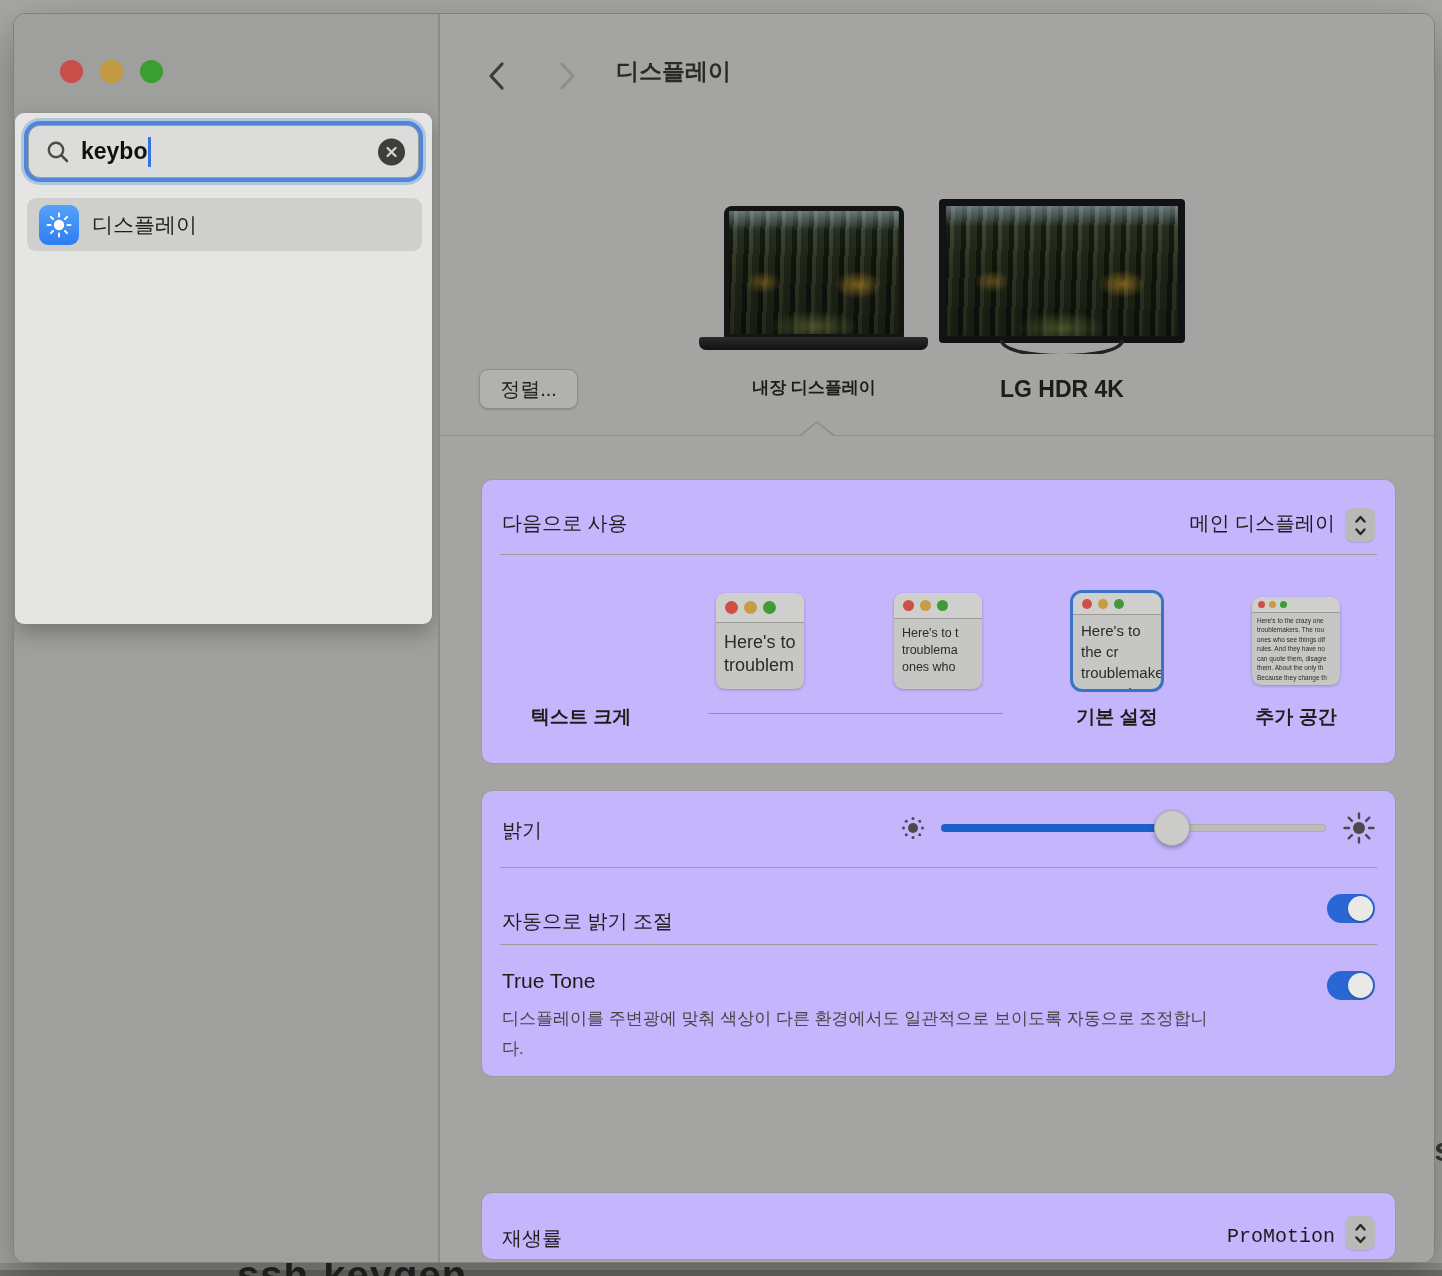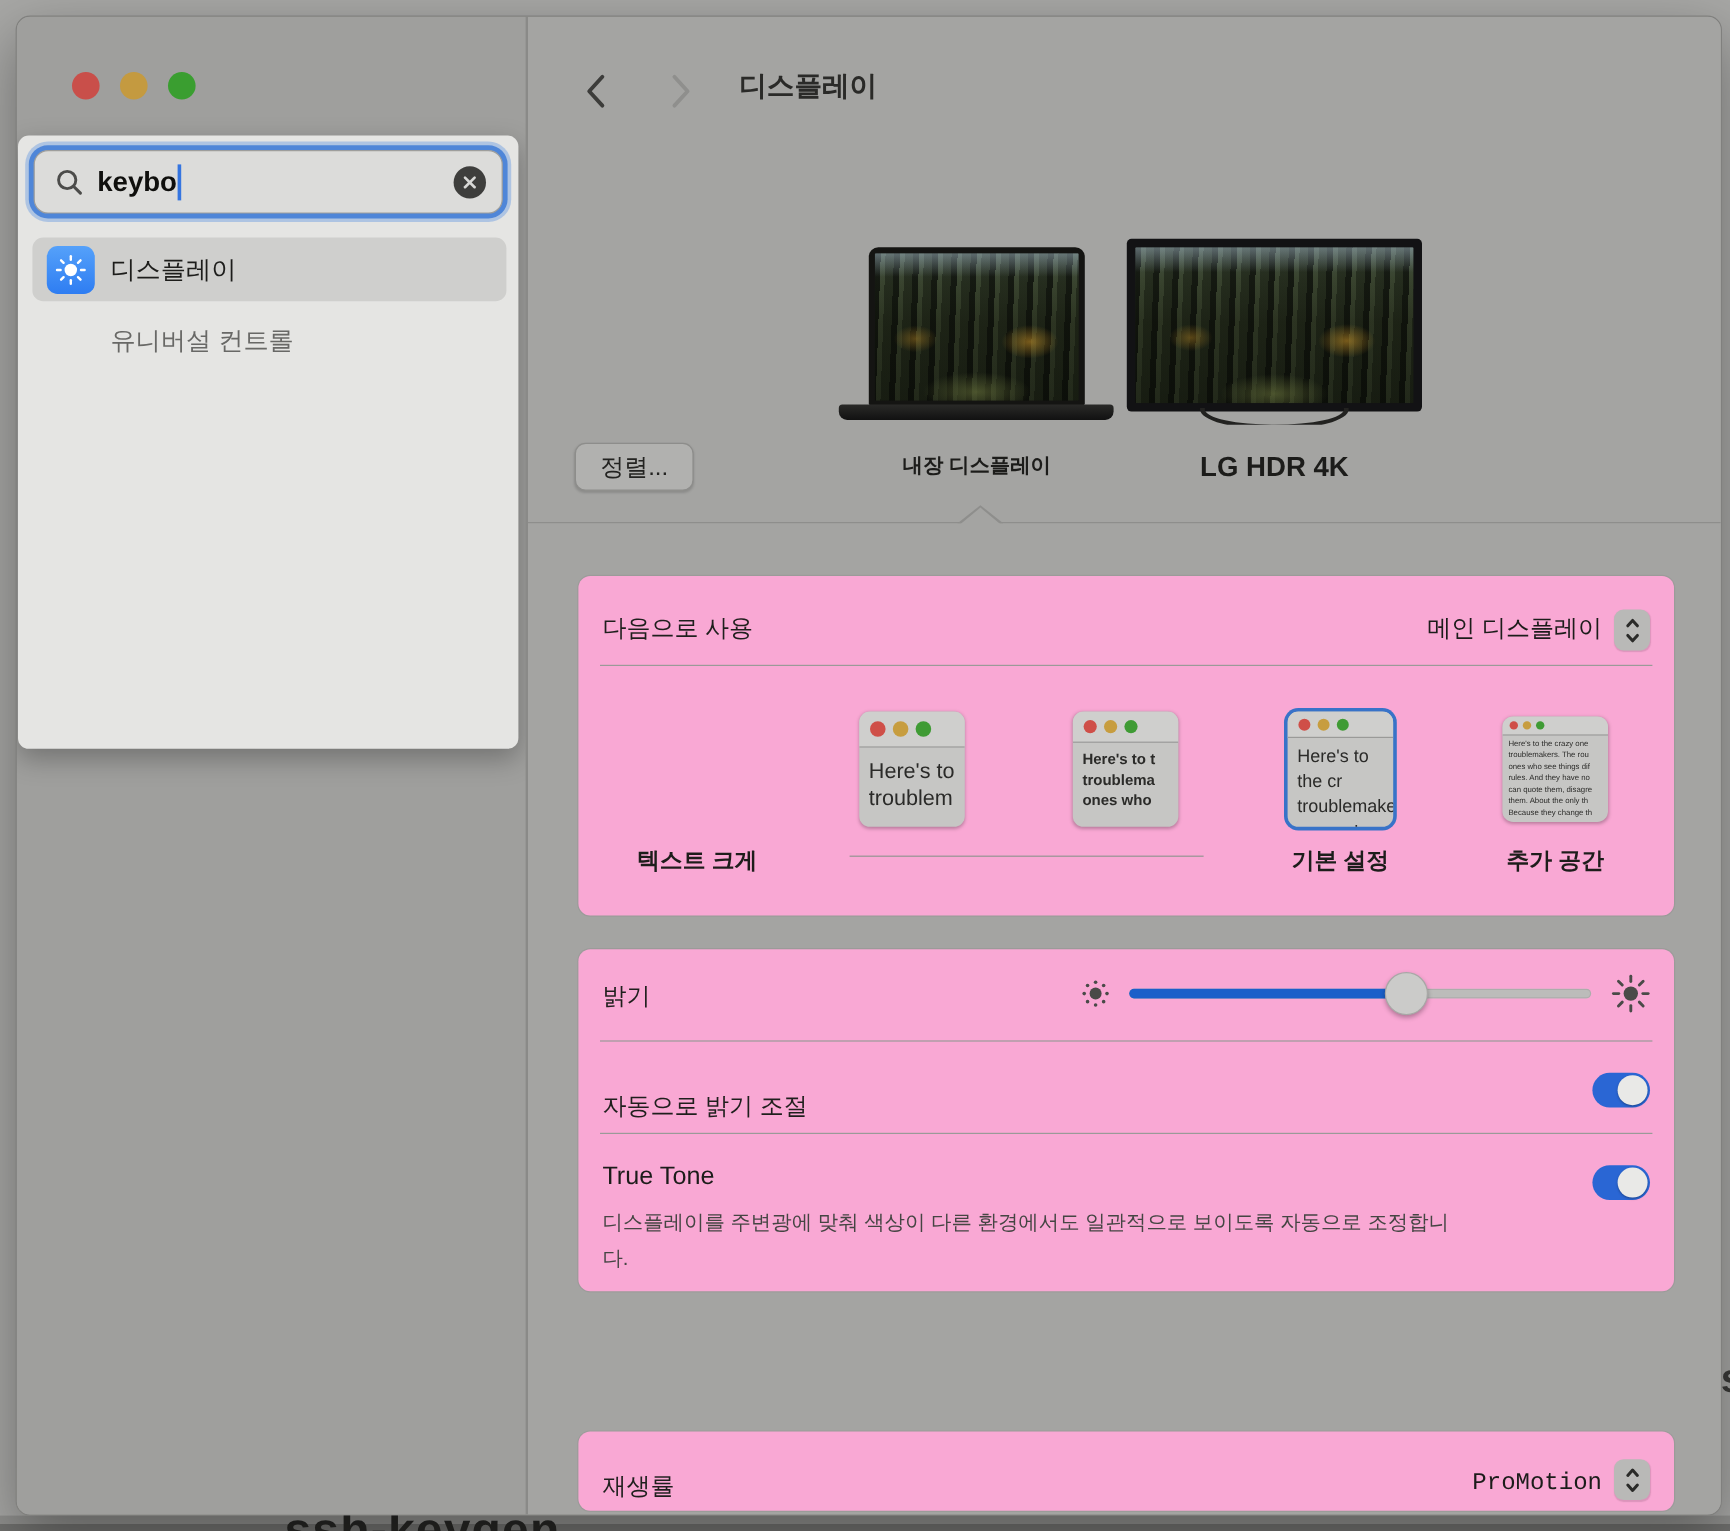--- a/index.html
+++ b/index.html
@@ -84,21 +84,21 @@
     font-size:20px; color:#232321; box-shadow:0 1px 2px rgba(0,0,0,.15); }
 
   
   .section-divider { position:absolute; left:0; top:421px; width:100%; height:1px; background:#8e8e8c; }
   .notch-outer { position:absolute; left:358px; top:407px; width:0; height:0;
     border-left:19px solid transparent; border-right:19px solid transparent; border-bottom:15px solid #8e8e8c; }
   .notch-inner { position:absolute; left:360px; top:409px; width:0; height:0;
     border-left:17px solid transparent; border-right:17px solid transparent; border-bottom:14px solid #a4a4a2; }
 
   
-  .card { position:absolute; left:42px; width:913px; background:#f9a8d4; border-radius:10px;
+  .card { position:absolute; left:42px; width:913px; background:#c4b5fd; border-radius:10px;
     box-shadow:0 0 0 1px rgba(0,0,0,.05); }
   .card-divider { position:absolute; left:18px; right:18px; height:1px; background:#9a9a98; }
   .row-label { position:absolute; left:20px; font-size:20px; color:#1f1f1d; }
   .row-value { position:absolute; right:60px; font-size:20px; font-weight:500; color:#1c1c1a; text-align:right; }
   .stepper { position:absolute; right:20px; width:30px; height:34px; background:#b9b9b7;
     border-radius:8px; display:flex; align-items:center; justify-content:center;
     box-shadow:0 1px 1px rgba(0,0,0,.12); }
 
   .card-use { top:466px; height:283px; }
   .card-use .row-label { top:37px; }
@@ -110,21 +110,21 @@
   .thumb { position:absolute; top:113px; width:88px; height:96px; background:#c6c6c4;
     border-radius:9px; overflow:hidden; box-shadow:0 1px 3px rgba(0,0,0,.25); }
   .thumb-titlebar { background:#cfcfcd; border-bottom:1px solid #9a9a98; display:flex; align-items:center; gap:6px; padding-left:9px; }
   .thumb .dot { border-radius:50%; flex:0 0 auto; }
   .dot-r { background:#cf4f48; } .dot-y { background:#c79d3f; } .dot-g { background:#3f9b34; }
   .thumb-body { color:#2b2b29; padding:4px 0 0 8px; white-space:pre-line; text-align:left; }
   .thumb-1 { left:55px; }  .thumb-1 .thumb-titlebar { height:36px; } .thumb-1 .dot { width:14px; height:14px; }
   .thumb-1 .thumb-body { font-size:17px; line-height:1.35; padding-top:10px; }
   .thumb-2 { left:234px; } .thumb-2 .thumb-titlebar { height:30px; } .thumb-2 .dot { width:13px; height:13px; }
   .thumb-2 .thumb-body { font-size:18px; line-height:1.3; padding-top:8px; }
-  .thumb-3 { left:412px;font-weight:bold; } .thumb-3 .thumb-titlebar { height:26px; } .thumb-3 .dot { width:11px; height:11px; }
+  .thumb-3 { left:412px; } .thumb-3 .thumb-titlebar { height:26px; } .thumb-3 .dot { width:11px; height:11px; }
   .thumb-3 .thumb-body { font-size:12.5px; line-height:1.35; padding-top:6px; }
   .thumb-4 { left:591px; box-shadow:0 0 0 3px #3873c8; } .thumb-4 .thumb-titlebar { height:22px; } .thumb-4 .dot { width:10px; height:10px; }
   .thumb-4 .thumb-body { font-size:15px; line-height:1.4; padding-top:5px; }
   .thumb-5 { left:770px; top:117px; height:88px; } .thumb-5 .thumb-titlebar { height:16px; gap:4px; padding-left:6px; }
   .thumb-5 .dot { width:7px; height:7px; }
   .thumb-5 .thumb-body { font-size:6.5px; line-height:1.45; padding-left:5px; padding-top:3px; }
   .thumb-label { position:absolute; top:224px; width:150px; text-align:center;
     font-size:19px; font-weight:700; color:#1d1d1b; }
   .tl-1 { left:24px; } .tl-4 { left:560px; } .tl-5 { left:739px; }
   .thumb-tick-line { position:absolute; left:226px; top:233px; width:295px; height:1px; background:#949492; }
@@ -210,23 +210,20 @@
               <line x1="1.5" y1="13" x2="4.5" y2="13"></line>
                 <line x1="21.5" y1="13" x2="24.5" y2="13"></line>
               <line x1="4.9" y1="4.9" x2="7" y2="7"></line>
                 <line x1="19" y1="19" x2="21.1" y2="21.1"></line>
               <line x1="21.1" y1="4.9" x2="19" y2="7"></line>
                 <line x1="7" y1="19" x2="4.9" y2="21.1"></line>
             </g>
           </svg>
         </span>
         <span class="result-label">디스플레이</span>
-      </div>
-      <div class="result-row plain">
-        <span class="result-label">유니버설 컨트롤</span>
       </div>
     </div>
   </div>
 
   <div class="divider-v"></div>
 
   <div class="content">
 
     <div class="nav-btn nav-back">
       <svg width="18" height="30" viewBox="0 0 18 30">

